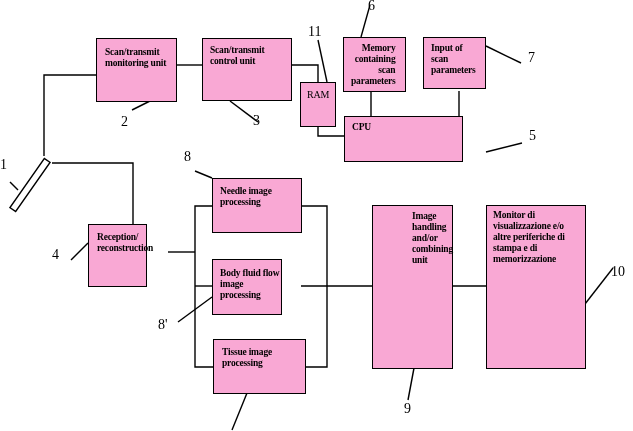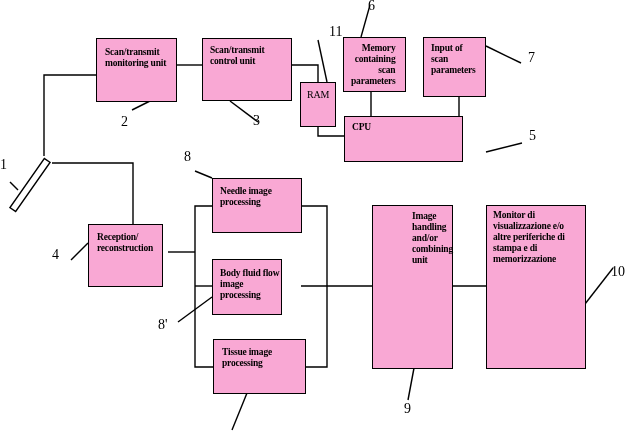--- a/index.html
+++ b/index.html
@@ -73,31 +73,31 @@
   <div class="box-text small-text" style="left:6px;top:6px;">RAM</div>
 </div>
 
 <div class="box" style="left:343px;top:37px;width:63px;height:55px;text-align:right;">
   <div class="box-text" style="left:7px;top:5px;">Memory
 containing
 scan
 parameters</div>
 </div>
 
-<div class="box" style="left:423px;top:37px;width:63px;height:60px;">
+<div class="box" style="left:423px;top:37px;width:63px;height:52px;">
   <div class="box-text" style="left:7px;top:5px;">Input of
 scan
 parameters</div>
 </div>
 
 <div class="box" style="left:344px;top:116px;width:119px;height:46px;">
   <div class="box-text" style="left:7px;top:5px;">CPU</div>
 </div>
 
-<div class="box" style="left:88px;top:224px;width:75px;height:63px;padding-left:23px;">
+<div class="box" style="left:88px;top:224px;width:59px;height:63px;padding-left:23px;">
   <div class="box-text" style="left:8px;top:7px;">Reception/
 reconstruction</div>
 </div>
 
 <div class="box" style="left:212px;top:178px;width:90px;height:55px;">
   <div class="box-text" style="left:7px;top:7px;">Needle image
 processing</div>
 </div>
 
 <div class="box" style="left:212px;top:259px;width:70px;height:56px;">
@@ -120,21 +120,21 @@
   <div class="box-text" style="left:6px;top:4px;">Monitor di
 visualizzazione e/o
 altre periferiche di
 stampa e di
 memorizzazione</div>
 </div>
 
 <div class="ref" style="left:0px;top:157px;">1</div>
 <div class="ref" style="left:121px;top:114px;">2</div>
 <div class="ref" style="left:253px;top:113px;">3</div>
-<div class="ref" style="left:308px;top:24px;margin-left:21px;">11</div>
+<div class="ref" style="left:308px;top:24px;">11</div>
 <div class="ref" style="left:368px;top:-2px;">6</div>
 <div class="ref" style="left:528px;top:50px;">7</div>
 <div class="ref" style="left:529px;top:128px;">5</div>
 <div class="ref" style="left:52px;top:247px;">4</div>
 <div class="ref" style="left:184px;top:149px;">8</div>
 <div class="ref" style="left:158px;top:317px;">8'</div>
 <div class="ref" style="left:404px;top:401px;">9</div>
 <div class="ref" style="left:611px;top:264px;">10</div>
 
 </body></html>

